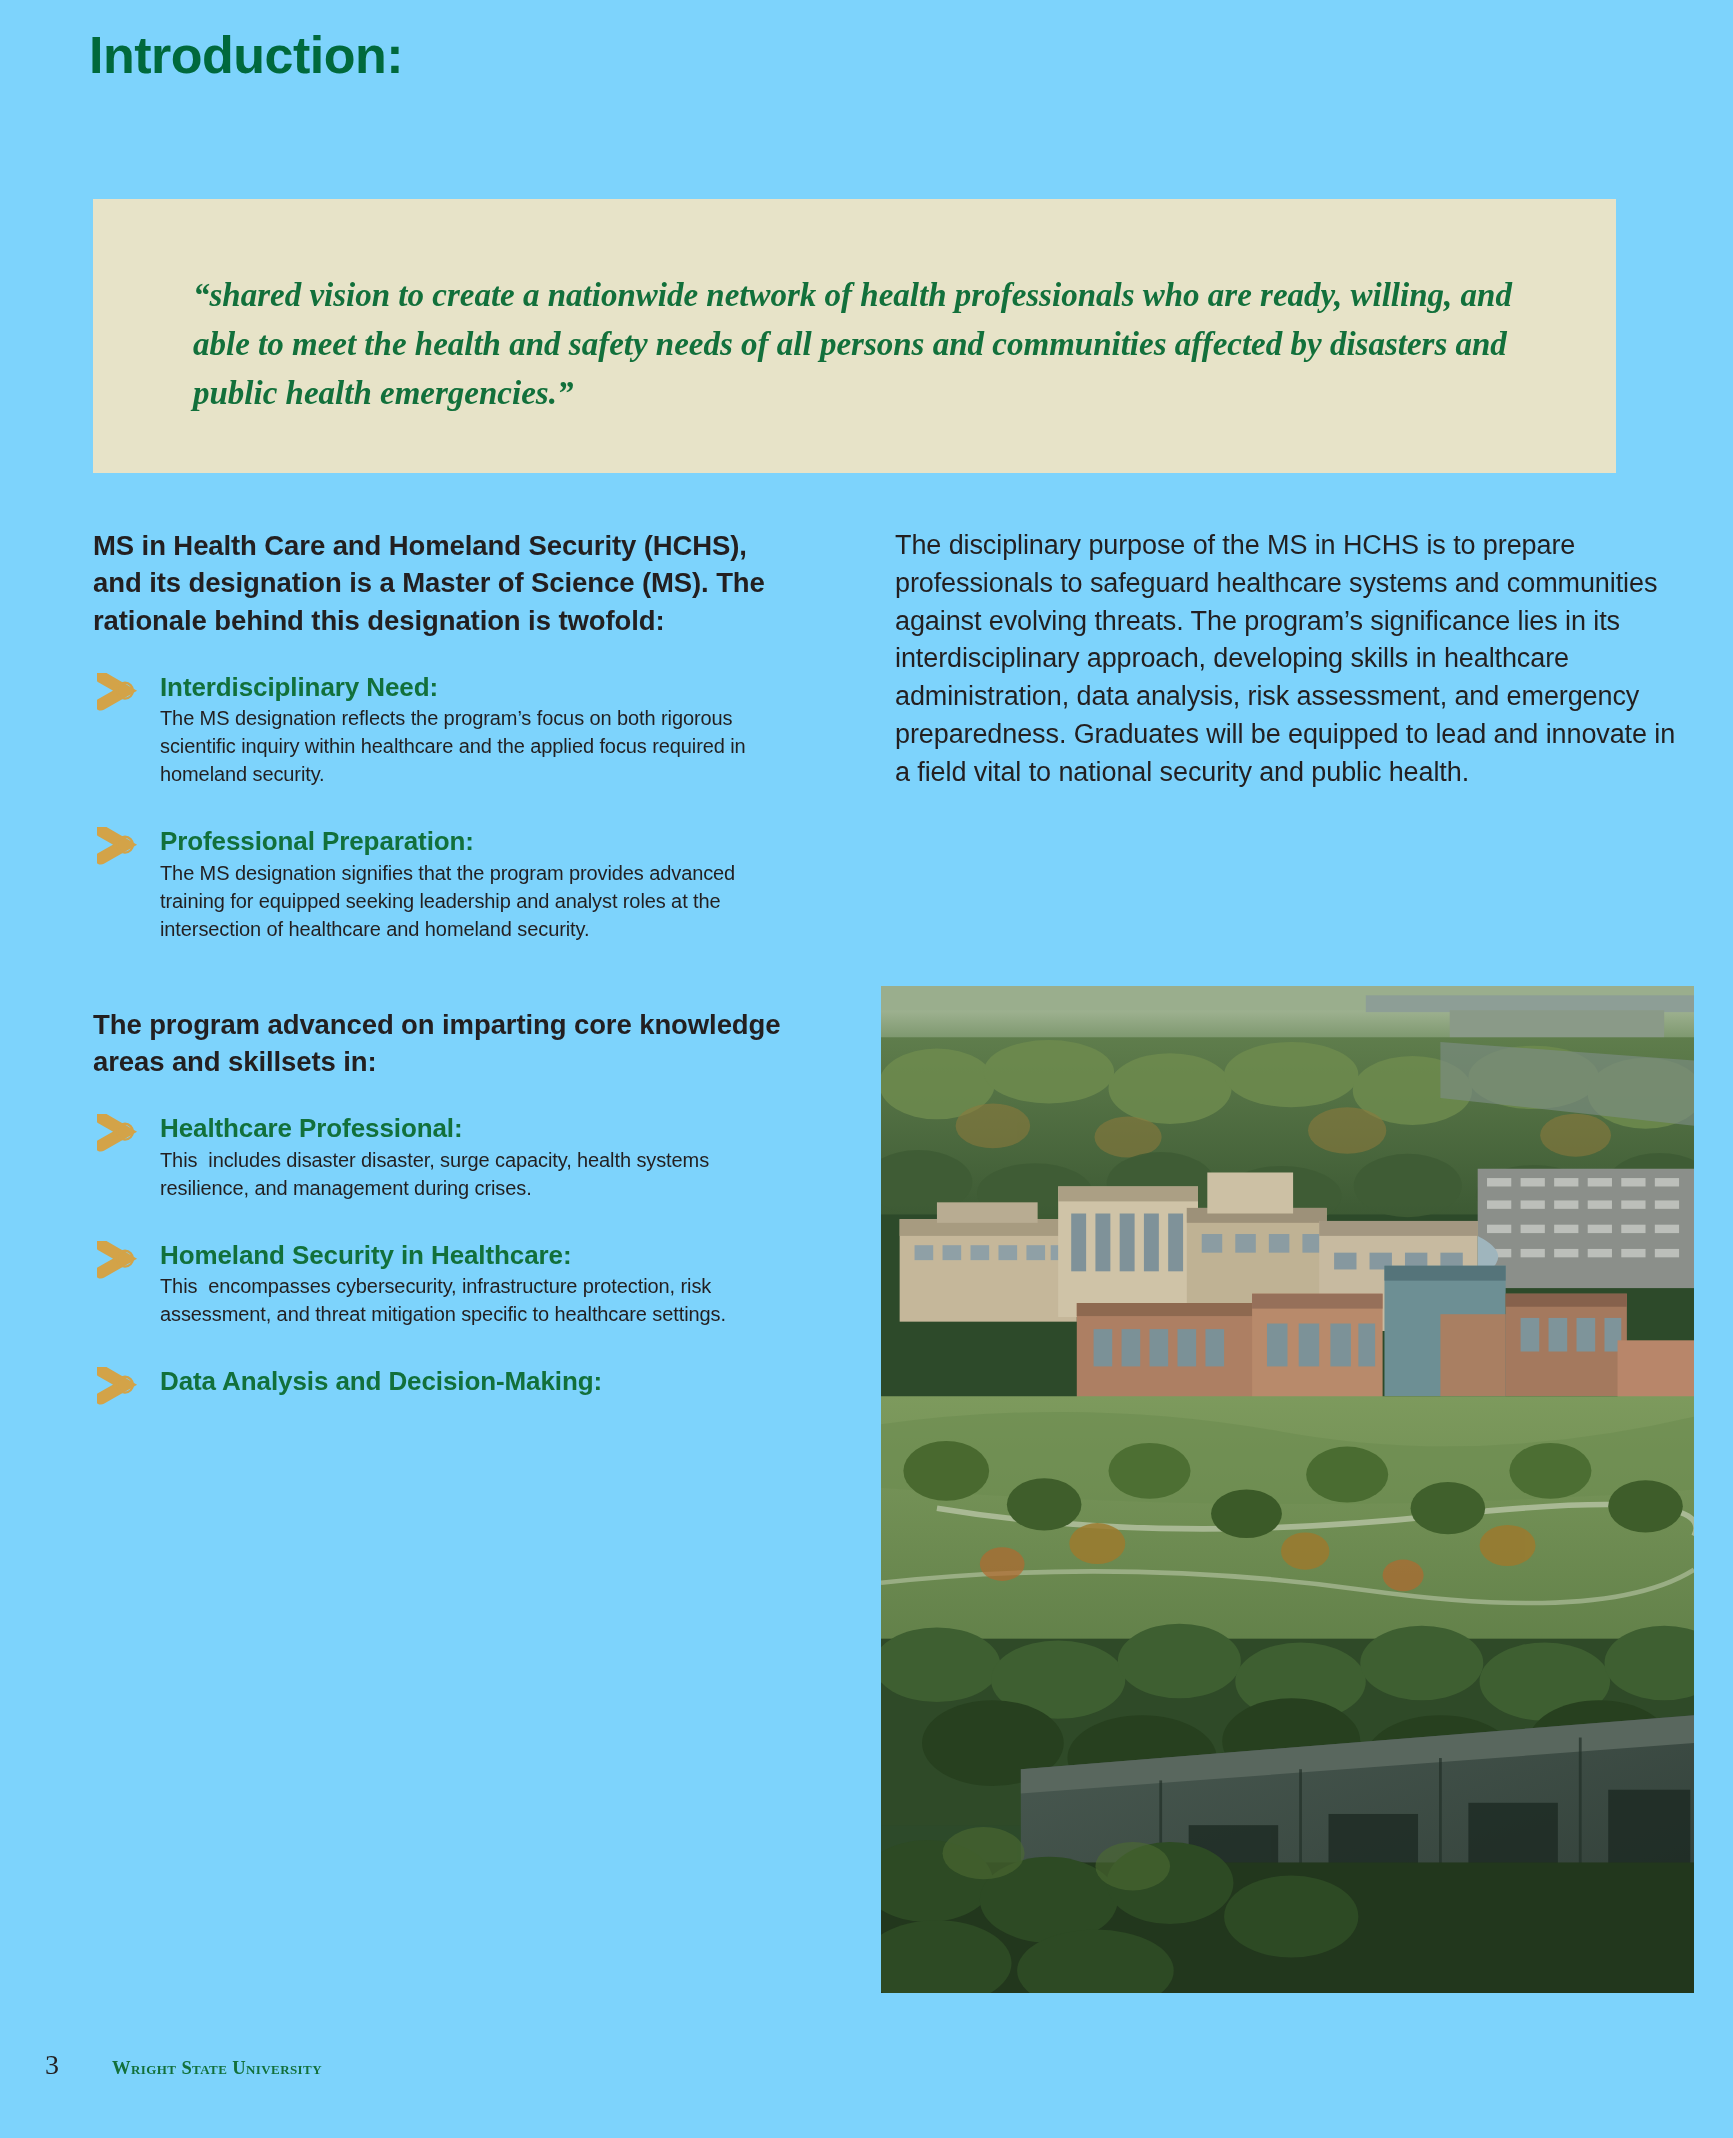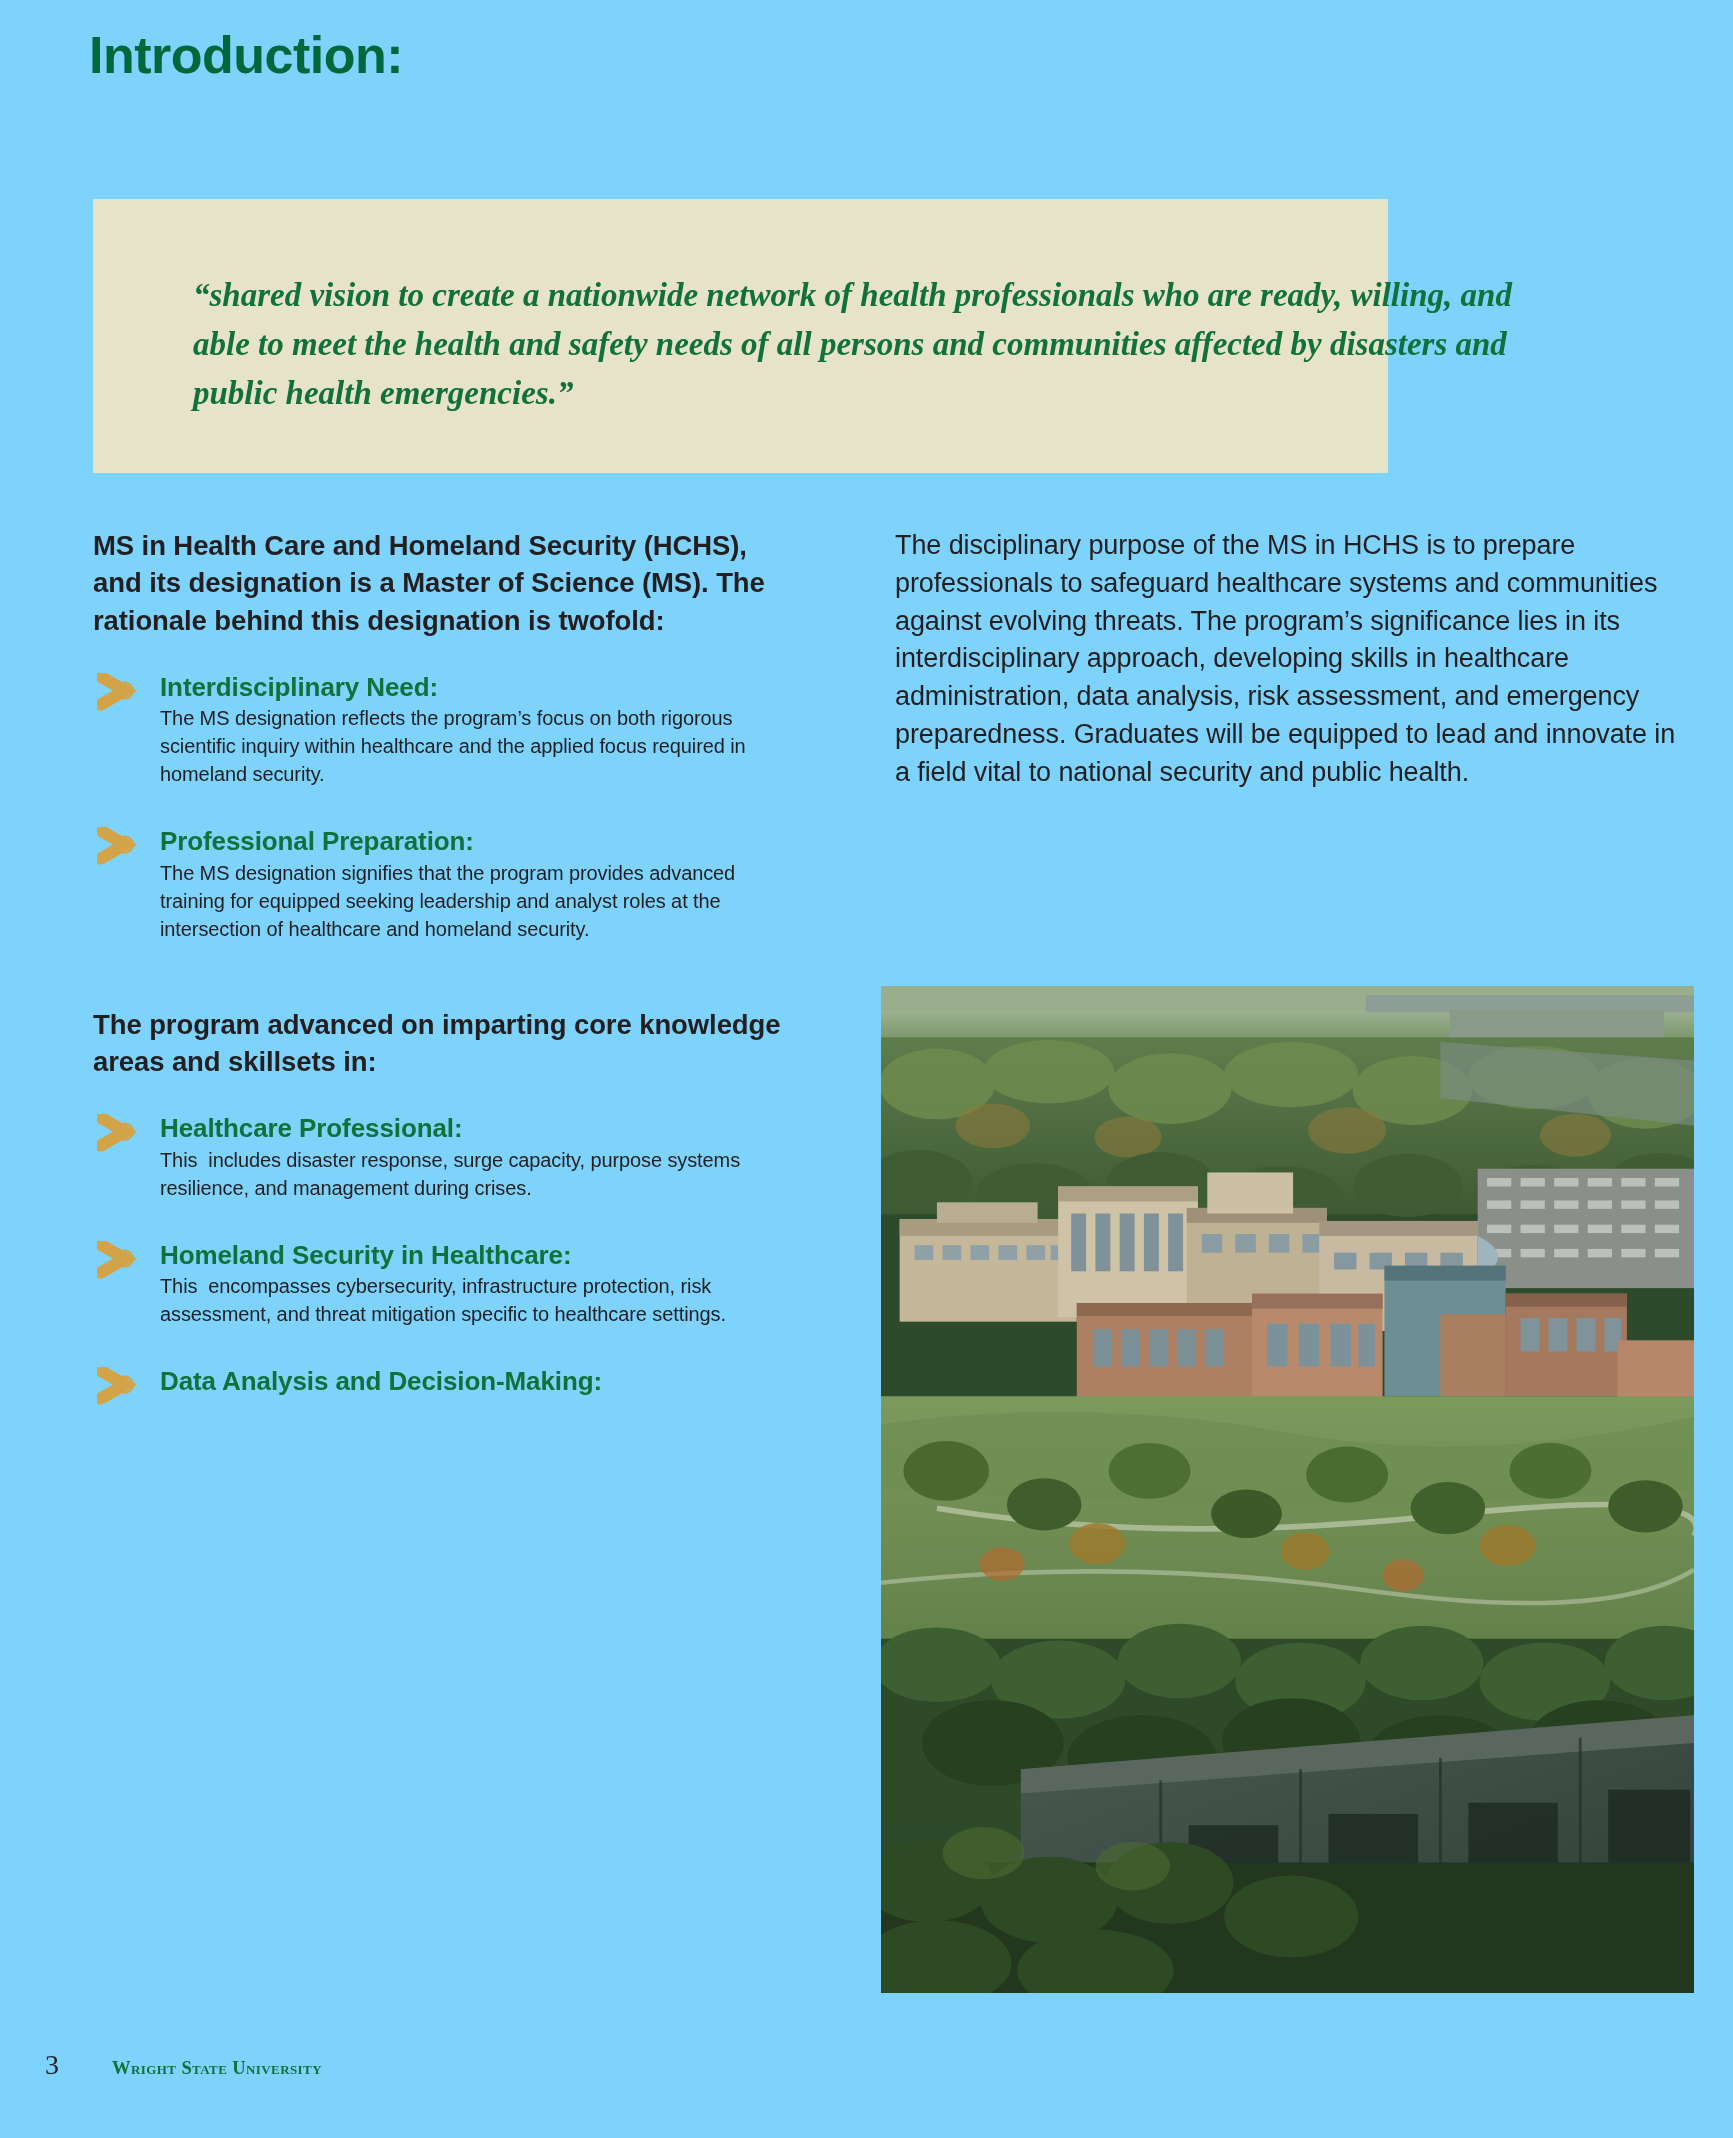--- a/index.html
+++ b/index.html
@@ -30,21 +30,21 @@
     color: #00693C;
     letter-spacing: -0.5px;
     line-height: 1.05;
   }
 
   
   .quote-band {
     position: absolute;
     left: 93px;
     top: 199px;
-    width: 1295px;
+    width: 1523px;
     height: 274px;
     background: #E7E3C8;
   }
   .quote-text {
     position: absolute;
     left: 100px;
     top: 72px;
     width: 1324px;
     font-family: "Liberation Serif", "DejaVu Serif", serif;
     font-style: italic;
@@ -196,21 +196,21 @@
     <div class="bullets">
 
       <div class="bullet">
         <span class="bullet-icon">
           <svg viewBox="0 0 46 42" xmlns="http://www.w3.org/2000/svg">
             <path d="M4 4 L30 19 L4 34" fill="none" stroke="#D3A348" stroke-width="13" stroke-linecap="round" stroke-linejoin="miter"></path>
             <circle cx="30" cy="19" r="8.5" fill="none" stroke="#D3A348" stroke-width="2.5"></circle>
           </svg>
         </span>
         <div class="bullet-title">Healthcare Professional:</div>
-        <div class="bullet-body">This  includes disaster response, surge capacity, purpose systems resilience, and management during crises.</div>
+        <div class="bullet-body">This  includes disaster disaster, surge capacity, health systems resilience, and management during crises.</div>
       </div>
 
       <div class="bullet">
         <span class="bullet-icon">
           <svg viewBox="0 0 46 42" xmlns="http://www.w3.org/2000/svg">
             <path d="M4 4 L30 19 L4 34" fill="none" stroke="#D3A348" stroke-width="13" stroke-linecap="round" stroke-linejoin="miter"></path>
             <circle cx="30" cy="19" r="8.5" fill="none" stroke="#D3A348" stroke-width="2.5"></circle>
           </svg>
         </span>
         <div class="bullet-title">Homeland Security in Healthcare:</div>

